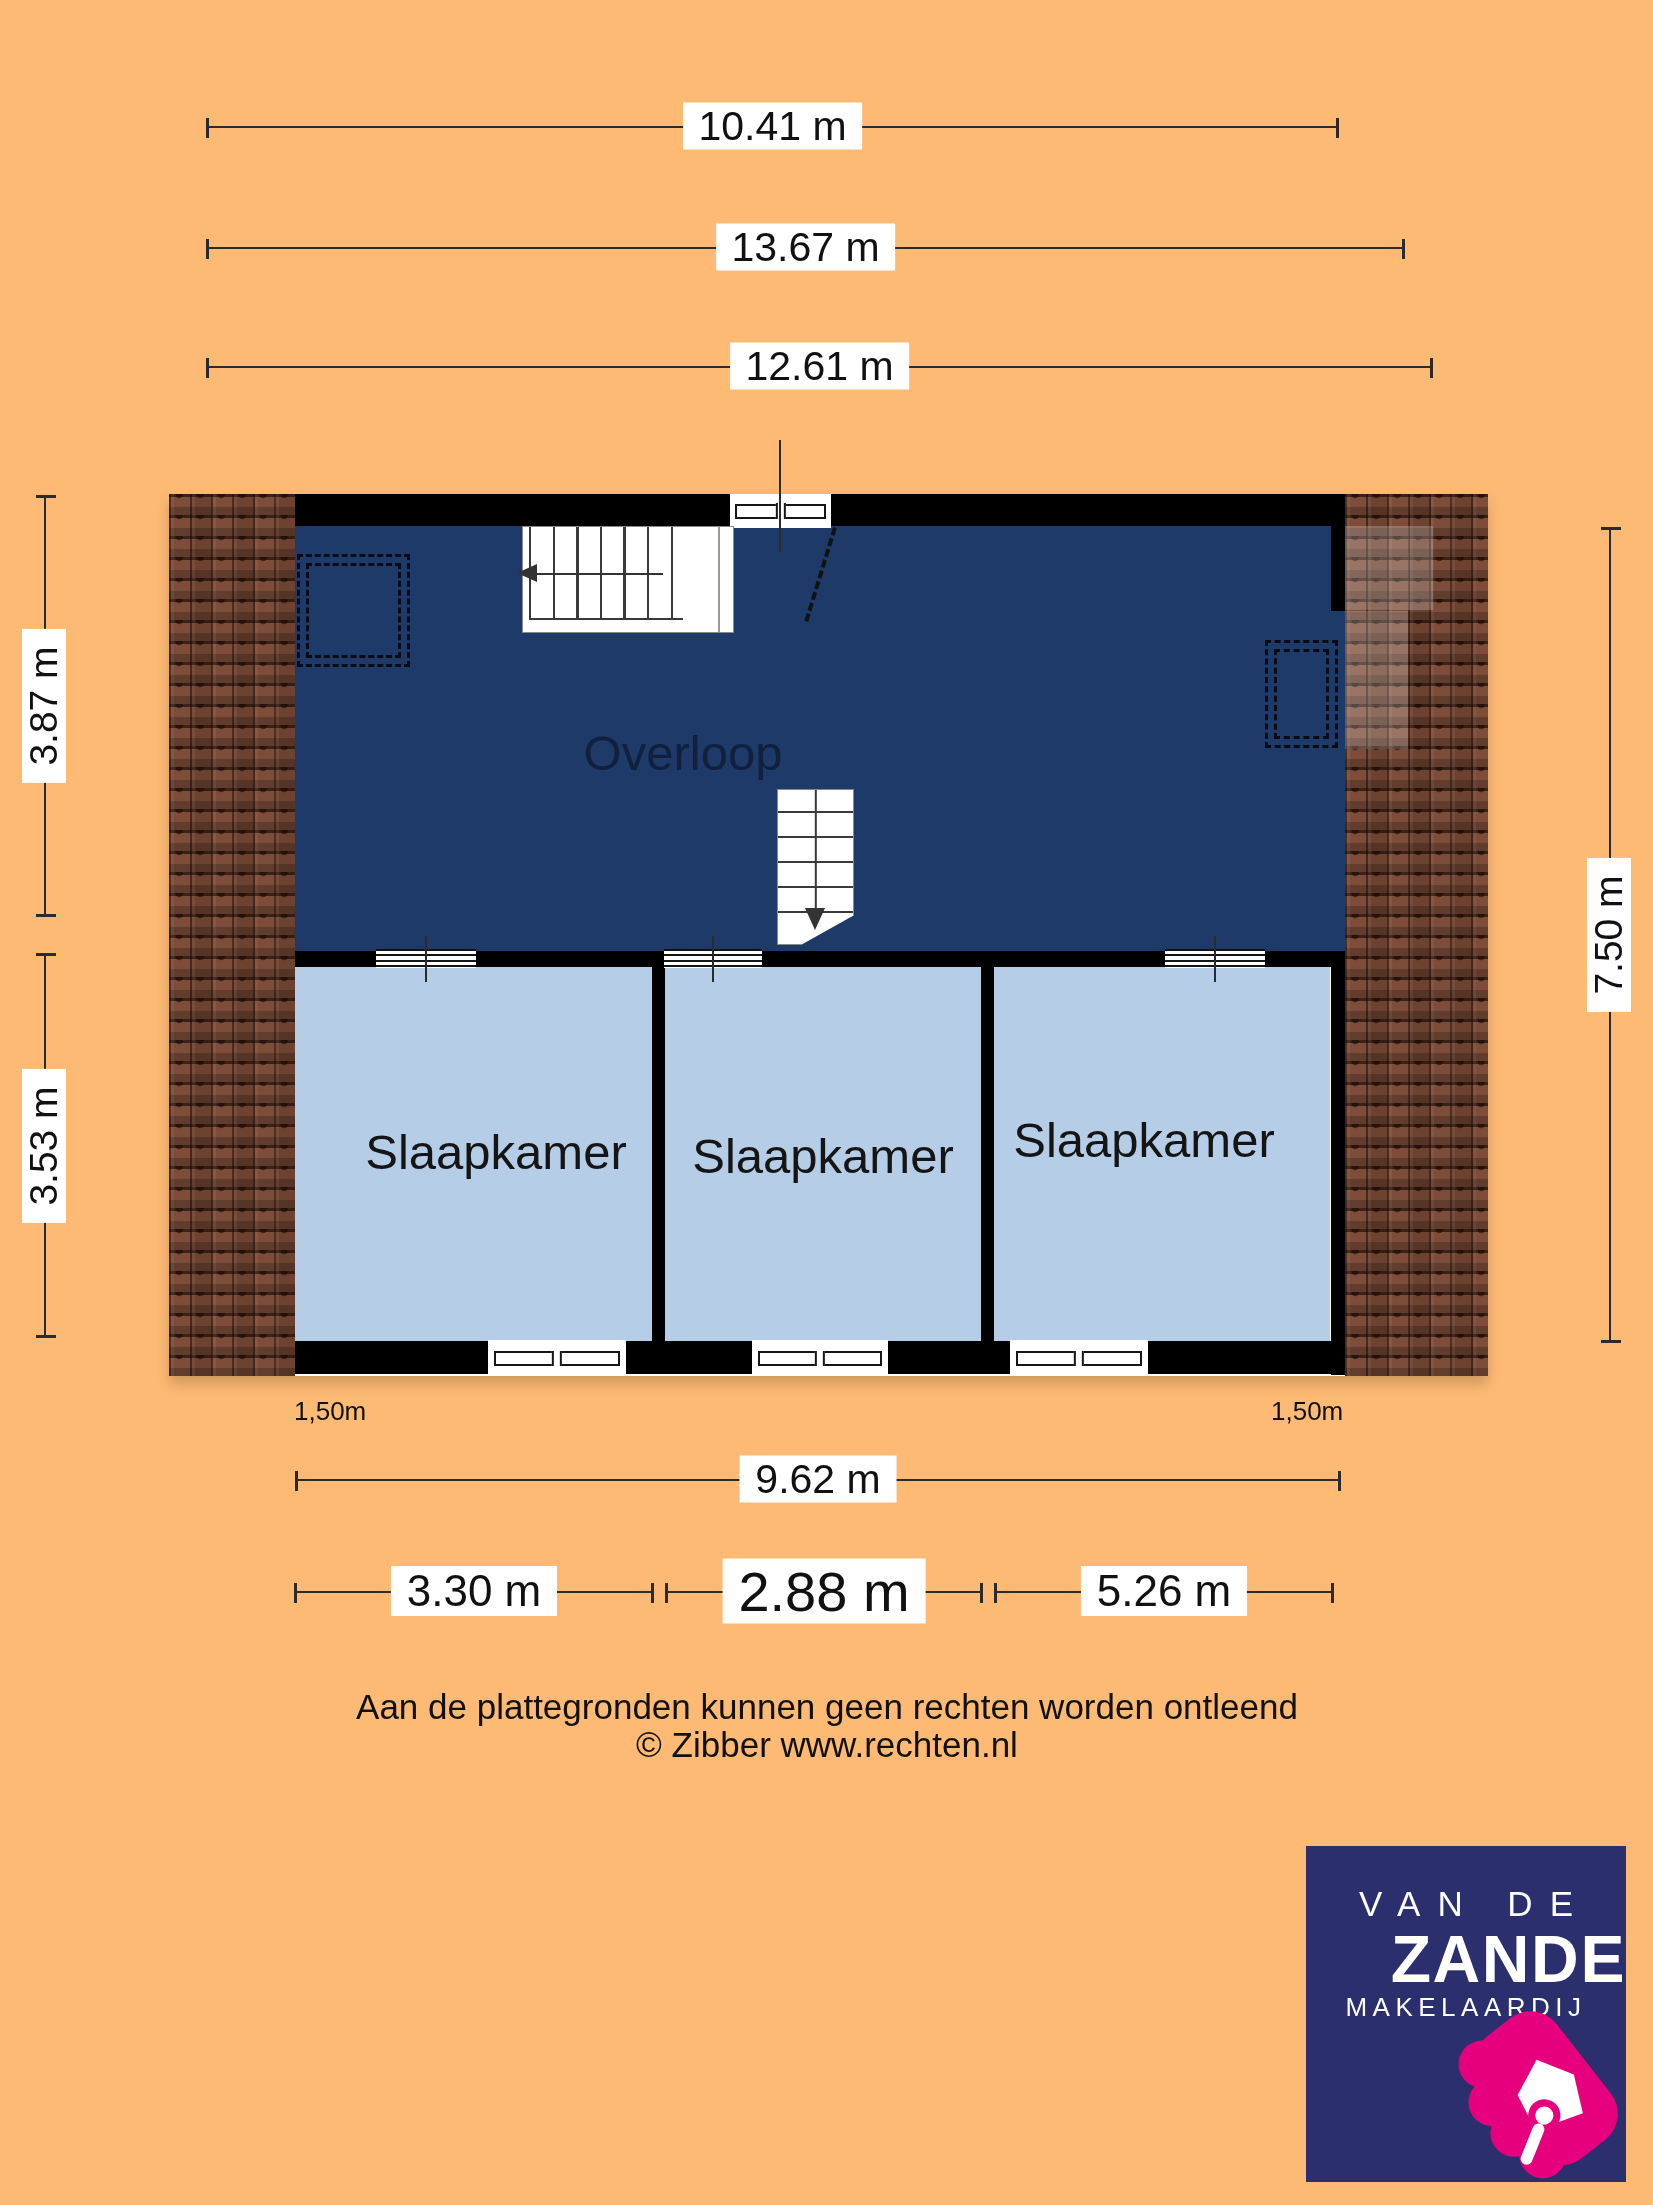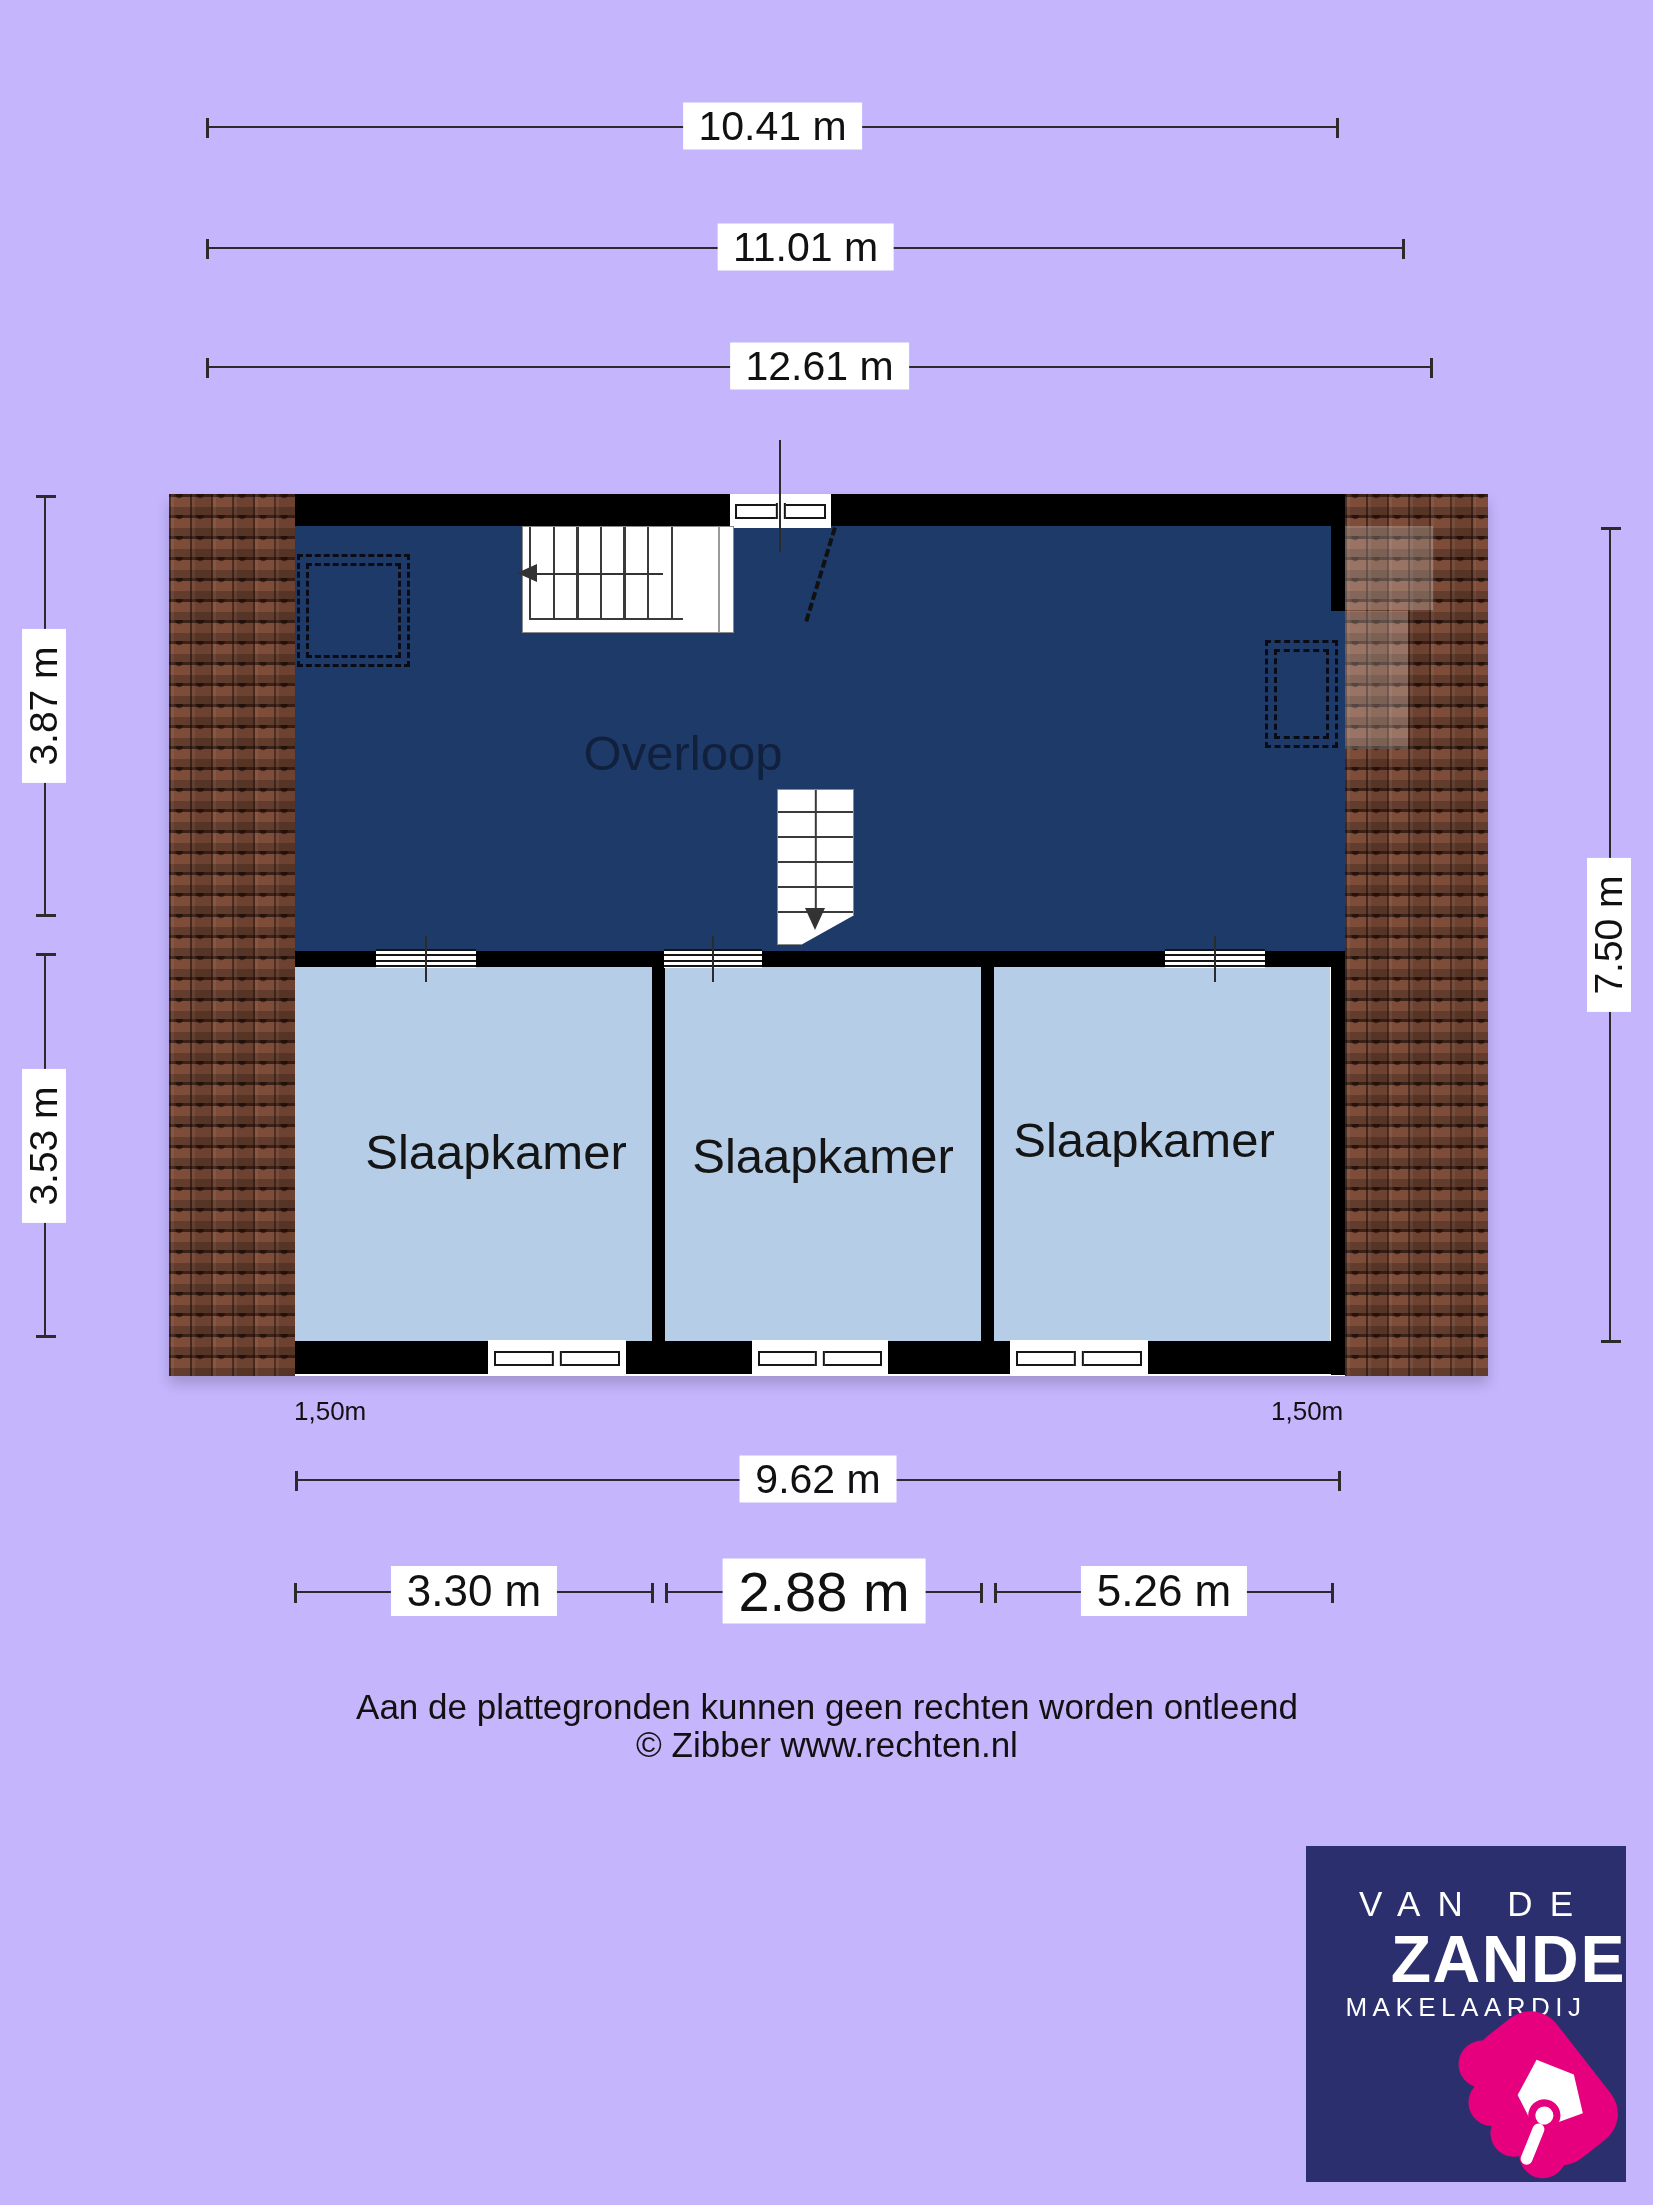--- a/index.html
+++ b/index.html
@@ -1,17 +1,17 @@
 <!DOCTYPE html>
 <html style="font-size:12.6px"><head>
 <meta charset="utf-8">
 <style>
   html,body{margin:0;padding:0;background:#fff;}
   body{font-family:"Liberation Sans","DejaVu Sans",sans-serif;}
-  #page{position:relative;width:1654px;height:2205px;background:#c4b5fd;overflow:hidden;}
+  #page{position:relative;width:1654px;height:2205px;background:#fdba74;overflow:hidden;}
 
   
   .dimh{position:absolute;height:0;border-top:2.4px solid #2b2b2b;}
   .dimh .tickL,.dimh .tickR{position:absolute;top:-10.2px;width:2.4px;height:19.7px;background:#2b2b2b;}
   .dimh .tickL{left:-0.8px;} .dimh .tickR{right:-0.8px;}
   .dimh .lbl{position:absolute;left:50%;top:-1.6px;transform:translate(-50%,-50%);
     background:#fff;padding:0 15.8px;font-size:41px;color:#111;white-space:nowrap;}
   .dimv{position:absolute;width:0;border-left:2.4px solid #2b2b2b;}
   .dimv .tickT,.dimv .tickB{position:absolute;left:-10.2px;height:2.4px;width:19.7px;background:#2b2b2b;}
   .dimv .tickT{top:-0.8px;} .dimv .tickB{bottom:-0.8px;}
@@ -90,21 +90,21 @@
 <div id="page">
 
   <div class="dimh" style="left:207px;top:126px;width:1131px;">
     <span class="tickL"></span>
     <span class="tickR"></span>
     <span class="lbl">10.41 m</span>
   </div>
   <div class="dimh" style="left:207px;top:247px;width:1197px;">
     <span class="tickL"></span>
     <span class="tickR"></span>
-    <span class="lbl">11.01 m</span>
+    <span class="lbl">13.67 m</span>
   </div>
   <div class="dimh" style="left:207px;top:366px;width:1225px;">
     <span class="tickL"></span>
     <span class="tickR"></span>
     <span class="lbl">12.61 m</span>
   </div>
 
   <div class="dimv" style="left:44px;top:496px;height:420px;">
     <span class="tickT"></span>
     <span class="tickB"></span>

